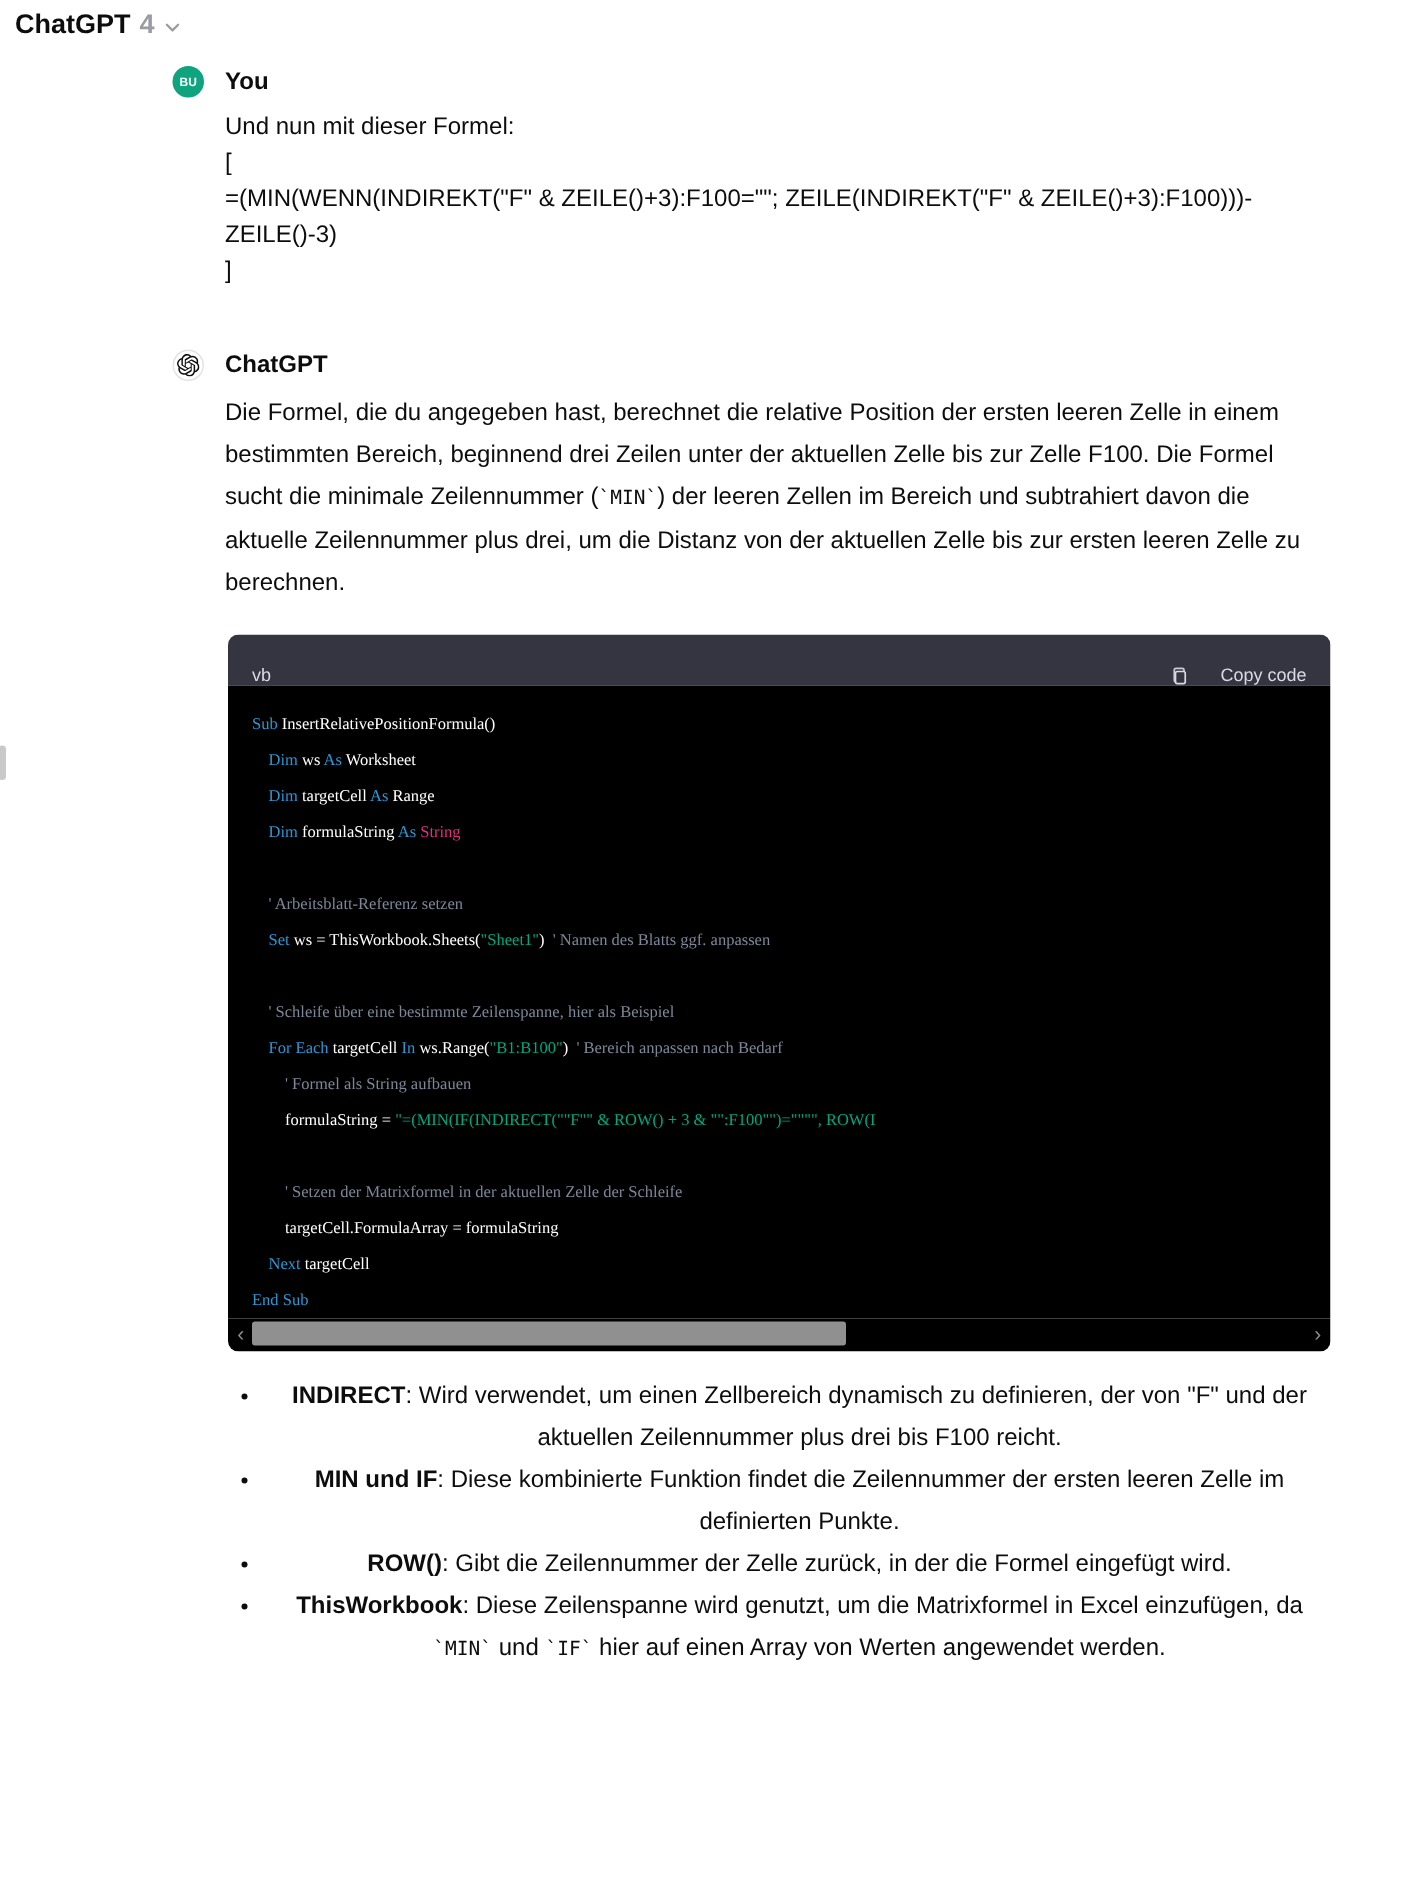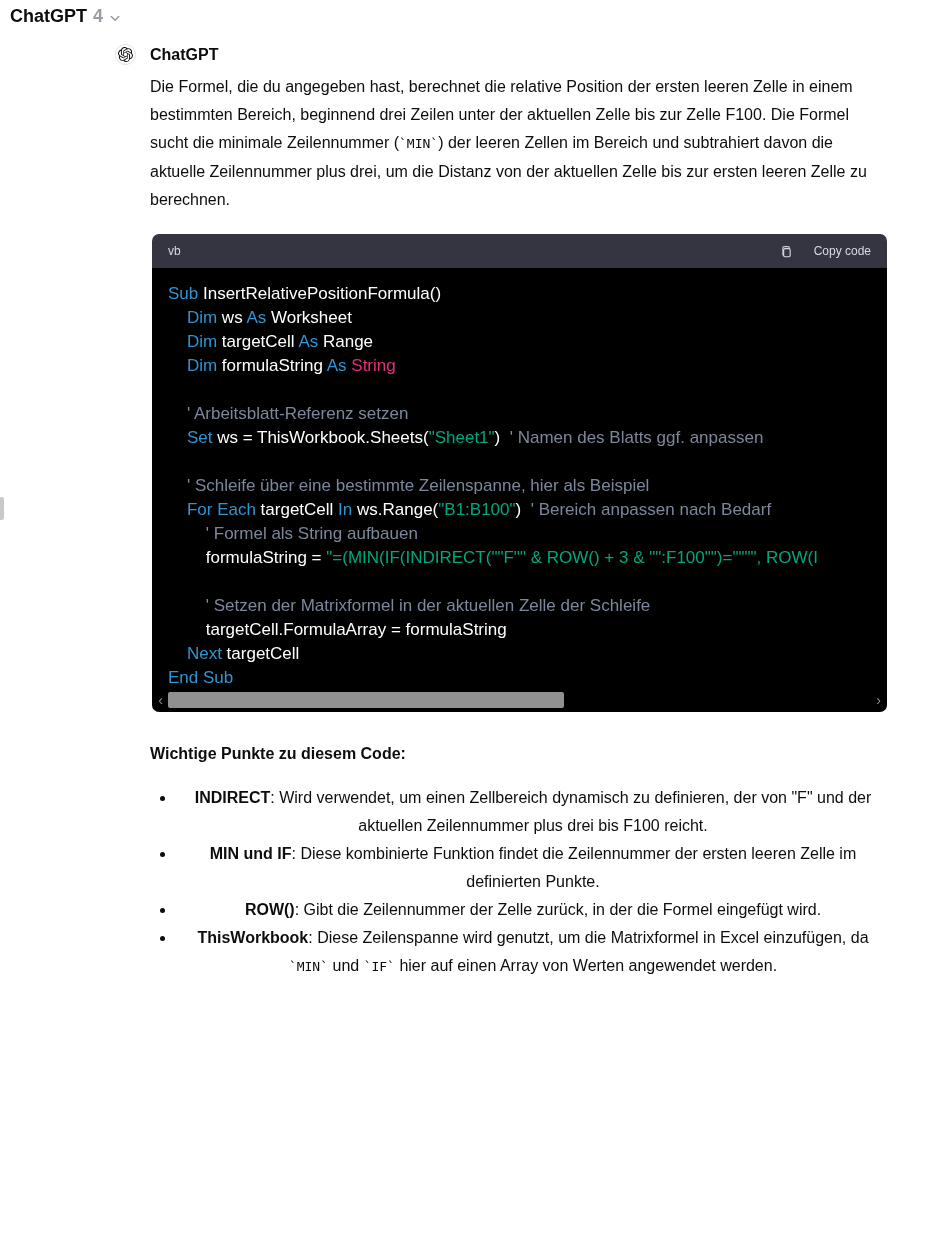--- a/index.html
+++ b/index.html
@@ -42,31 +42,31 @@
   .para { font-size: 16px; line-height: 28px; white-space: pre-wrap; margin-bottom: 20px; color: #0d0d0d; }
   .seg-code, .seg-icode {
     font-family: "DejaVu Sans Mono", "Liberation Mono", monospace;
     font-weight: 400; font-size: 13px; color: #0d0d0d;
   }
   .seg-b { font-weight: 700; }
 
   
   .code-block { width: 735px; margin: 16px 0 0 2px; border-radius: 7px; overflow: hidden; }
   .code-header {
-    height: 34px; background: #343541; display: flex; align-items: center;
+    height: 34px; background: #343541; display: flex; align-items: flex-end;
     justify-content: space-between; padding: 0 16px;
   }
   .code-lang { font-size: 12px; color: #d9d9e3; }
   .copy-btn { display: flex; align-items: center; gap: 21px; background: none; border: none;
     color: #d9d9e3; font-size: 12px; font-family: inherit; cursor: pointer; }
   .copy-btn svg { width: 13px; height: 13px; }
   .code-body { background: #000000; padding: 14px 16px 0 16px; }
   .code-pre {
-    font-family: Liberation Sans, sans-serif;
-    font-size: 17px; line-height: 24px; color: #ffffff;
+    font-family: Liberation Serif, serif;
+    font-size: 11px; line-height: 24px; color: #ffffff;
     white-space: pre; overflow: hidden;
   }
   .seg-kw  { color: #2e95d3; }
   .seg-str { color: #00a67d; }
   .seg-com { color: #7d8799; }
   .seg-typ { color: #df3079; }
 
   .code-scroll { background: #000; height: 22px; display: flex; align-items: center; padding: 0 3px 2px 3px; }
   .sb-arrow { color: #8e8e8e; font-size: 14px; width: 11px; flex: 0 0 auto; text-align: center;
     line-height: 18px; user-select: none; }
@@ -87,20 +87,33 @@
   <span class="model-badge">4</span>
   <svg class="hdr-chevron" viewBox="0 0 16 16" fill="none">
     <path d="M3 6 L8 11 L13 6" stroke="#9b9ba5" stroke-width="2" stroke-linecap="round" stroke-linejoin="round"></path>
   </svg>
 </div>
 
 <div class="page-scrollbar"></div>
 
 <div class="conversation">
 
+  <div class="message">
+    <div class="msg-head">
+      <div class="avatar">BU</div>
+      <div class="msg-name">You</div>
+    </div>
+    <div class="msg-content">
+      <div class="user-text">Und nun mit dieser Formel:
+[
+=(MIN(WENN(INDIREKT("F" &amp; ZEILE()+3):F100=""; ZEILE(INDIREKT("F" &amp; ZEILE()+3):F100)))-
+ZEILE()-3)
+]</div>
+    </div>
+  </div>
 
   <div class="message">
     <div class="msg-head">
       <div class="bot-avatar">
         <svg viewBox="0 0 24 24" fill="#0d0d0d">
           <path d="M22.2819 9.8211a5.9847 5.9847 0 0 0-.5157-4.9108 6.0462 6.0462 0 0 0-6.5098-2.9A6.0651 6.0651 0 0 0 4.9807 4.1818a5.9847 5.9847 0 0 0-3.9977 2.9 6.0462 6.0462 0 0 0 .7427 7.0966 5.98 5.98 0 0 0 .511 4.9107 6.051 6.051 0 0 0 6.5146 2.9001A5.9847 5.9847 0 0 0 13.2599 24a6.0557 6.0557 0 0 0 5.7718-4.2058 5.9894 5.9894 0 0 0 3.9977-2.9001 6.0557 6.0557 0 0 0-.7475-7.073zM13.2599 22.4301a4.4755 4.4755 0 0 1-2.8764-1.04l.1419-.0804 4.7783-2.7582a.7948.7948 0 0 0 .3927-.6813v-6.7369l2.02 1.1686a.071.071 0 0 1 .038.0615v5.5826a4.504 4.504 0 0 1-4.4945 4.4944zm-9.6607-4.1254a4.4708 4.4708 0 0 1-.5346-3.0137l.142.0852 4.783 2.7582a.7712.7712 0 0 0 .7806 0l5.8428-3.3685v2.3324a.0804.0804 0 0 1-.0332.0615L9.74 19.9502a4.4992 4.4992 0 0 1-6.1408-1.6464zM2.3408 7.8956a4.485 4.485 0 0 1 2.3655-1.9728V11.6a.7664.7664 0 0 0 .3879.6765l5.8144 3.3543-2.0201 1.1685a.0757.0757 0 0 1-.071 0l-4.8303-2.7865A4.504 4.504 0 0 1 2.3408 7.8956zm16.5963 3.8558L13.1038 8.364 15.1192 7.2a.0757.0757 0 0 1 .071 0l4.8303 2.7913a4.4944 4.4944 0 0 1-.6765 8.1042v-5.6772a.79.79 0 0 0-.407-.667zm2.0107-3.0231l-.142-.0852-4.7735-2.7818a.7759.7759 0 0 0-.7854 0L9.409 9.2297V6.8974a.0662.0662 0 0 1 .0284-.0615l4.8303-2.7866a4.4992 4.4992 0 0 1 6.6802 4.66zM8.3065 12.863l-2.02-1.1638a.0804.0804 0 0 1-.038-.0567V6.0742a4.4992 4.4992 0 0 1 7.3757-3.4537l-.142.0805L8.704 5.459a.7948.7948 0 0 0-.3927.6813zm1.0976-2.3654l2.602-1.4998 2.6069 1.4998v2.9994l-2.5974 1.4997-2.6067-1.4997z"></path>
         </svg>
       </div>
       <div class="msg-name">ChatGPT</div>
     </div>
@@ -139,21 +152,20 @@
         </div>
         <div class="code-scroll">
           <span class="sb-arrow">‹</span>
           <div class="sb-track">
             <div class="sb-thumb"></div>
           </div>
           <span class="sb-arrow">›</span>
         </div>
       </div>
 
-      <p class="points-heading">Wichtige Punkte zu diesem Code:</p>
       <ul class="points-list">
         <li><span class="seg-b">INDIRECT</span><span>: Wird verwendet, um einen Zellbereich dynamisch zu definieren, der von "F" und der aktuellen Zeilennummer plus drei bis F100 reicht.</span></li>
         <li><span class="seg-b">MIN und IF</span><span>: Diese kombinierte Funktion findet die Zeilennummer der ersten leeren Zelle im definierten Punkte.</span></li>
         <li><span class="seg-b">ROW()</span><span>: Gibt die Zeilennummer der Zelle zurück, in der die Formel eingefügt wird.</span></li>
         <li><span class="seg-b">ThisWorkbook</span><span>: Diese Zeilenspanne wird genutzt, um die Matrixformel in Excel einzufügen, da </span><span class="seg-icode">`MIN`</span><span> und </span><span class="seg-icode">`IF`</span><span> hier auf einen Array von Werten angewendet werden.</span></li>
       </ul>
     </div>
   </div>
 
 </div>

